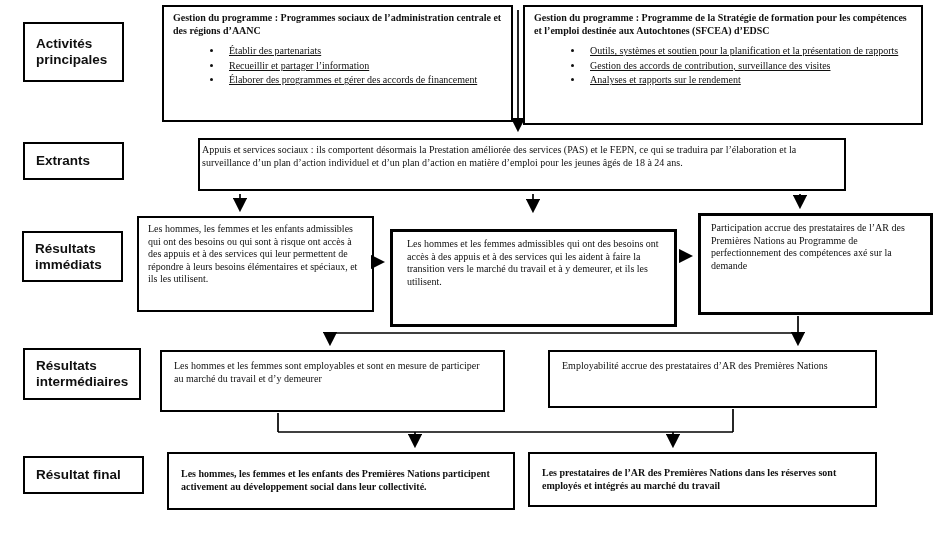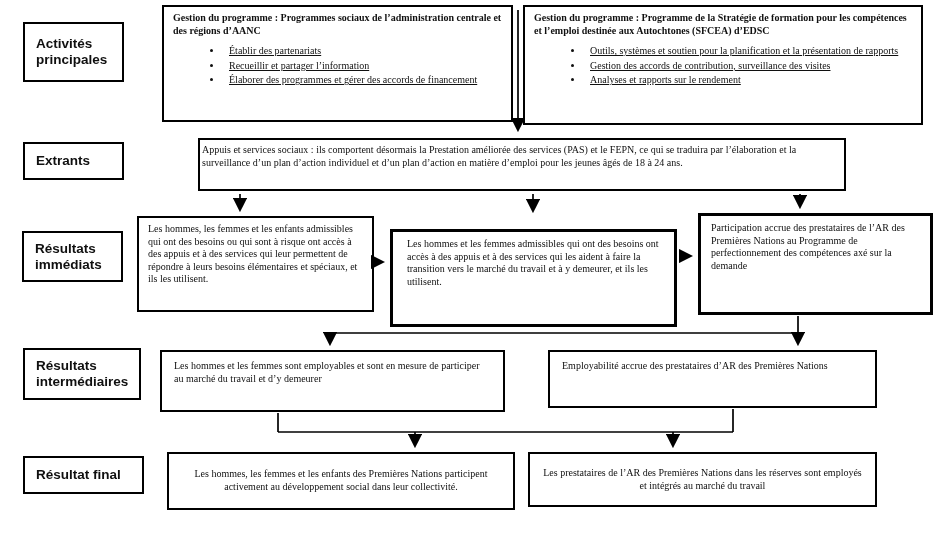--- a/index.html
+++ b/index.html
@@ -29,21 +29,21 @@
     font-weight:bold;font-size:13.5px;line-height:1.18;
     box-sizing:border-box;
   }
   
   .cbox{box-sizing:border-box;font-size:10px;line-height:1.26;}
   .cbox .title{font-weight:bold;}
   .cbox ul{margin:8px 0 0 0;padding:0 0 0 50px;text-decoration:underline;}
   .cbox li{padding-left:6px;margin:0 0 2px 0;}
   .pad{padding:5px 9px;}
   .thick{border-width:3px;}
-  .center-text{display:flex;align-items:center;justify-content:center;text-align:center;}
+  .center-text{display:flex;align-items:center;justify-content:center;font-weight:bold;}
   
   #connectors{position:absolute;inset:0;z-index:5;pointer-events:none;}
 </style>
 </head>
 <body>
 
 <div id="stage">
 
   <div class="shadowed row-label" style="left:23px;top:22px;width:101px;height:60px;">
     <span>Activités principales</span>

